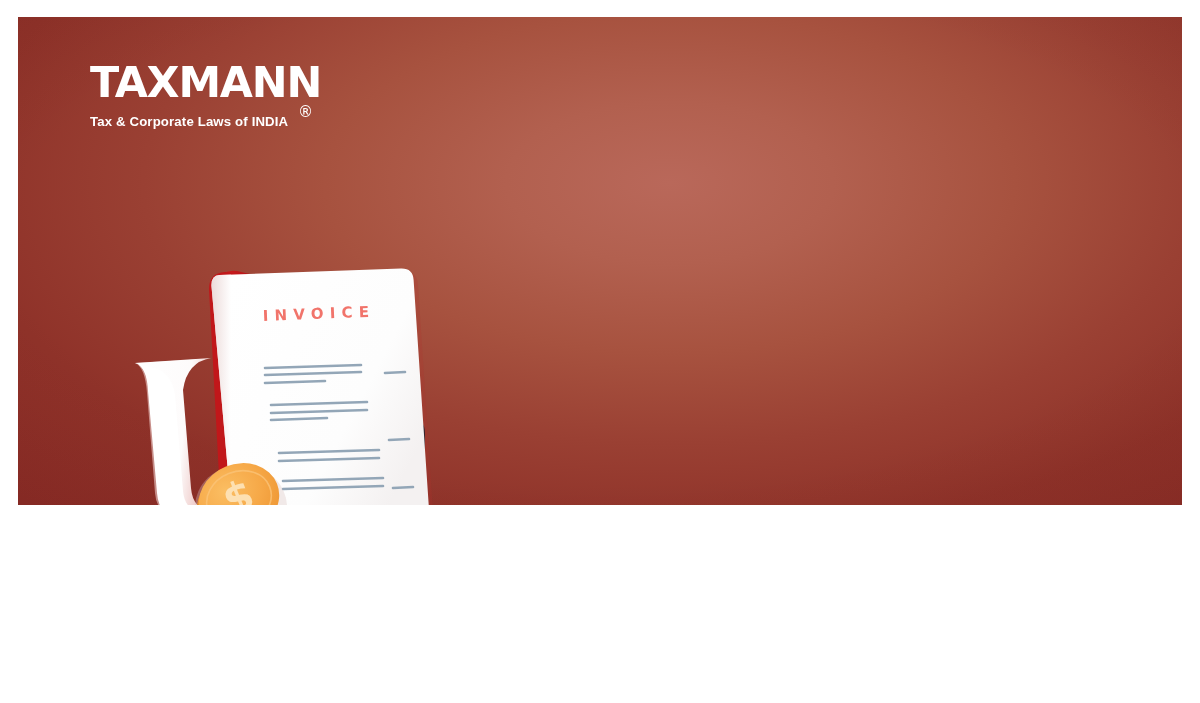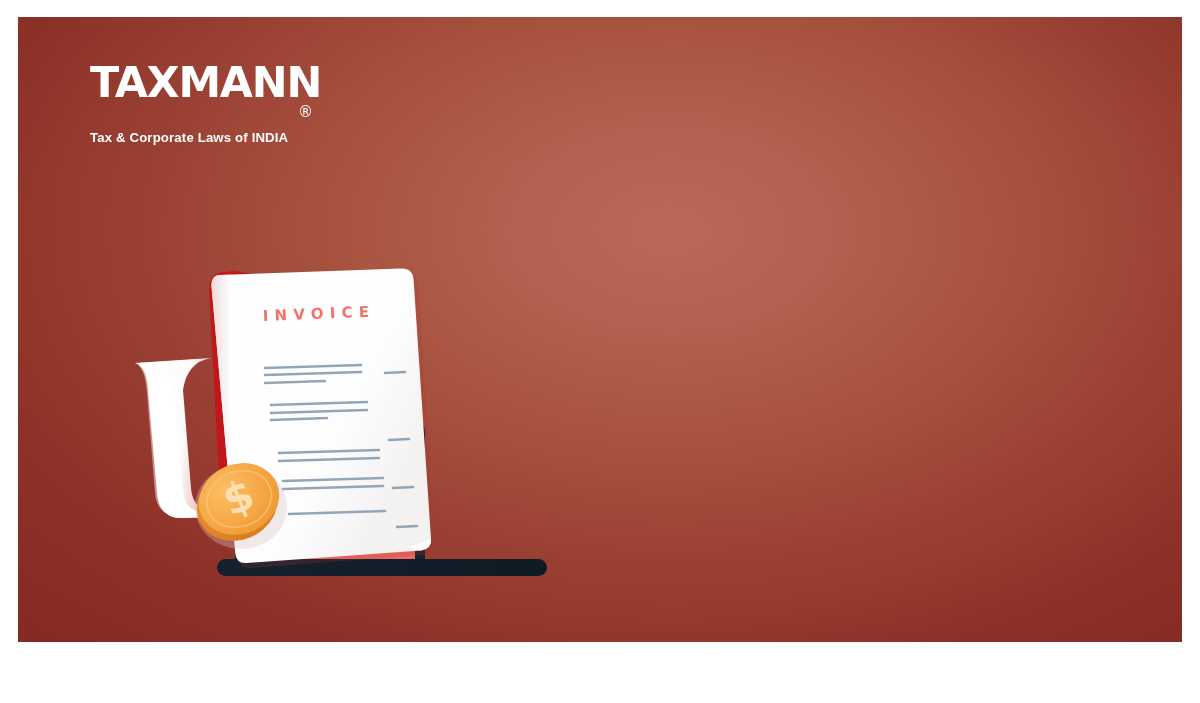--- a/index.html
+++ b/index.html
@@ -23,21 +23,21 @@
     background: #ffffff;
     box-sizing: border-box;
   }
 
   
   .banner {
     position: absolute;
     left: 18px;
     top: 17px;
     width: 1164px;
-    height: 625px;
+    height: 488px;
     overflow: hidden;
     background:
       radial-gradient(ellipse 78% 92% at 56% 34%,
         #b9685a 0%,
         #b2604f 18%,
         #a7523f 38%,
         #9a4033 58%,
         #8f3229 78%,
         #8b2c26 100%);
   }
@@ -79,21 +79,21 @@
     position: absolute;
     left: 208px;
     top: 44px;
     color: #ffffff;
     font-family: "DejaVu Sans", sans-serif;
     font-size: 15px;
     line-height: 15px;
   }
   .logo-tagline {
     display: block;
-    margin-top: 25px;
+    margin-top: 9px;
     color: #ffffff;
     font-family: "Liberation Sans", sans-serif;
     font-weight: 700;
     font-size: 13.2px;
     line-height: 15px;
     letter-spacing: 0.15px;
     white-space: nowrap;
   }
 
   

